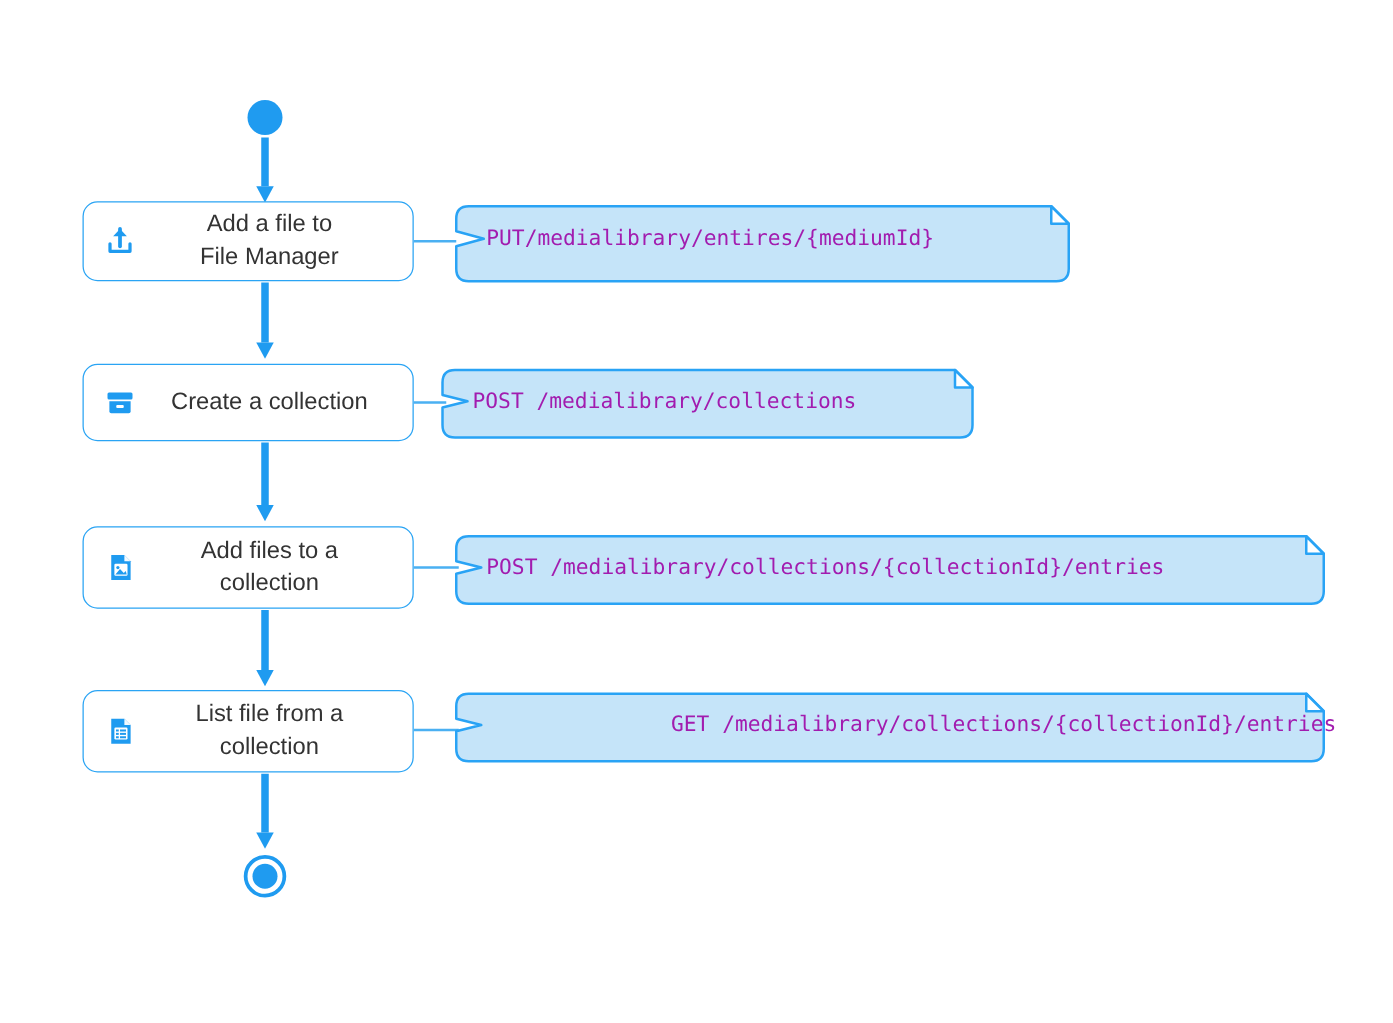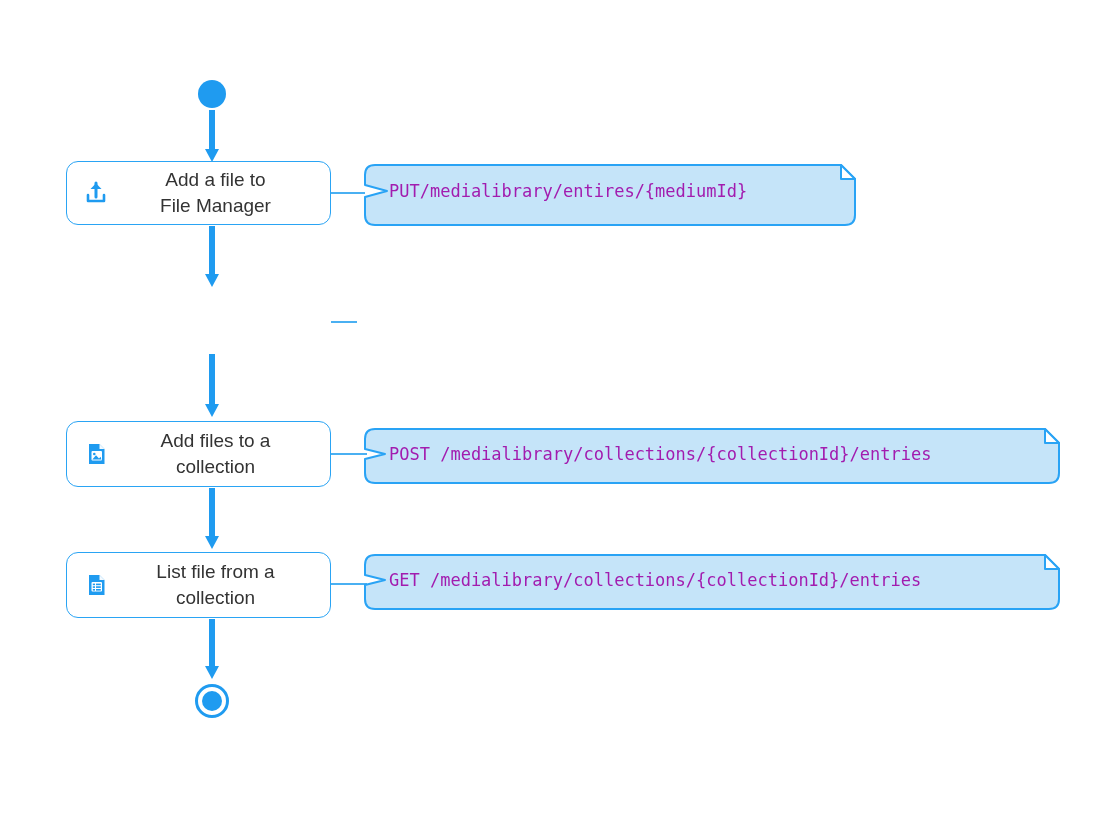--- a/index.html
+++ b/index.html
@@ -160,21 +160,38 @@
       <path d="M478,10 L478,24 L492,24 Z" fill="#ffffff" stroke="#29a3f5" stroke-width="2" stroke-linejoin="round"></path>
     </svg>
     <div class="callout-text">PUT/medialibrary/entires/{mediumId}</div>
   </div>
 
   <div class="flow-arrow" style="top:226px; height:64px;">
     <div class="shaft" style="height:48px;"></div>
     <div class="head" style="top:48px;"></div>
   </div>
 
+  <div class="node" style="left:66px; top:291px; width:265px; height:62px;">
+    <div class="node-icon">
+      <svg width="26" height="26" viewBox="0 0 26 26">
+        <rect x="3" y="5" width="20" height="5.5" rx="1.2" fill="#1f9bf0"></rect>
+        <path d="M4.5 12 L21.5 12 L21.5 20 Q21.5 21.5 20 21.5 L6 21.5 Q4.5 21.5 4.5 20 Z" fill="#1f9bf0"></path>
+        <rect x="10" y="15" width="6" height="2.4" rx="0.8" fill="#ffffff"></rect>
+      </svg>
+    </div>
+    <div class="node-label">Create a collection</div>
+  </div>
   <div class="connector" style="left:331px; top:321px; width:26px;"></div>
+  <div class="callout" style="left:352px; top:290px; width:436px; height:62px;">
+    <svg class="bubble-svg" width="436" height="62" viewBox="0 0 436 62">
+      <path d="M12,6 L412,6 L426,20 L426,50 Q426,60 416,60 L12,60 Q2,60 2,50 L2,36 L22,31 L2,26 L2,16 Q2,6 12,6 Z" fill="#c5e4f9" stroke="#29a3f5" stroke-width="2" stroke-linejoin="round"></path>
+      <path d="M412,6 L412,20 L426,20 Z" fill="#ffffff" stroke="#29a3f5" stroke-width="2" stroke-linejoin="round"></path>
+    </svg>
+    <div class="callout-text">POST /medialibrary/collections</div>
+  </div>
 
   <div class="flow-arrow" style="top:354px; height:66px;">
     <div class="shaft" style="height:50px;"></div>
     <div class="head" style="top:50px;"></div>
   </div>
 
   <div class="node" style="left:66px; top:421px; width:265px; height:66px;">
     <div class="node-icon">
       <svg width="26" height="26" viewBox="0 0 26 26">
         <path d="M6 3 L16.5 3 L21.5 8 L21.5 23 L6 23 Z" fill="#1f9bf0"></path>
@@ -212,21 +229,21 @@
         <rect x="9.8" y="14.3" width="2.2" height="1.6" fill="#1f9bf0"></rect>
         <rect x="13" y="14.3" width="4.8" height="1.6" fill="#1f9bf0"></rect>
         <rect x="9.8" y="17" width="2.2" height="1.6" fill="#1f9bf0"></rect>
         <rect x="13" y="17" width="4.8" height="1.6" fill="#1f9bf0"></rect>
       </svg>
     </div>
     <div class="node-label">List file from a
 collection</div>
   </div>
   <div class="connector" style="left:331px; top:583px; width:36px;"></div>
-  <div class="callout" style="left:363px; top:549px; width:706px; height:62px;">
+  <div class="callout" style="left:363px; top:549px; width:706px; height:62px;justify-content:flex-end;">
     <svg class="bubble-svg" width="706" height="62" viewBox="0 0 706 62">
       <path d="M12,6 L682,6 L696,20 L696,50 Q696,60 686,60 L12,60 Q2,60 2,50 L2,36 L22,31 L2,26 L2,16 Q2,6 12,6 Z" fill="#c5e4f9" stroke="#29a3f5" stroke-width="2" stroke-linejoin="round"></path>
       <path d="M682,6 L682,20 L696,20 Z" fill="#ffffff" stroke="#29a3f5" stroke-width="2" stroke-linejoin="round"></path>
     </svg>
     <div class="callout-text">GET /medialibrary/collections/{collectionId}/entries</div>
   </div>
 
   <div class="flow-arrow" style="top:619px; height:62px;">
     <div class="shaft" style="height:47px;"></div>
     <div class="head" style="top:47px;"></div>

